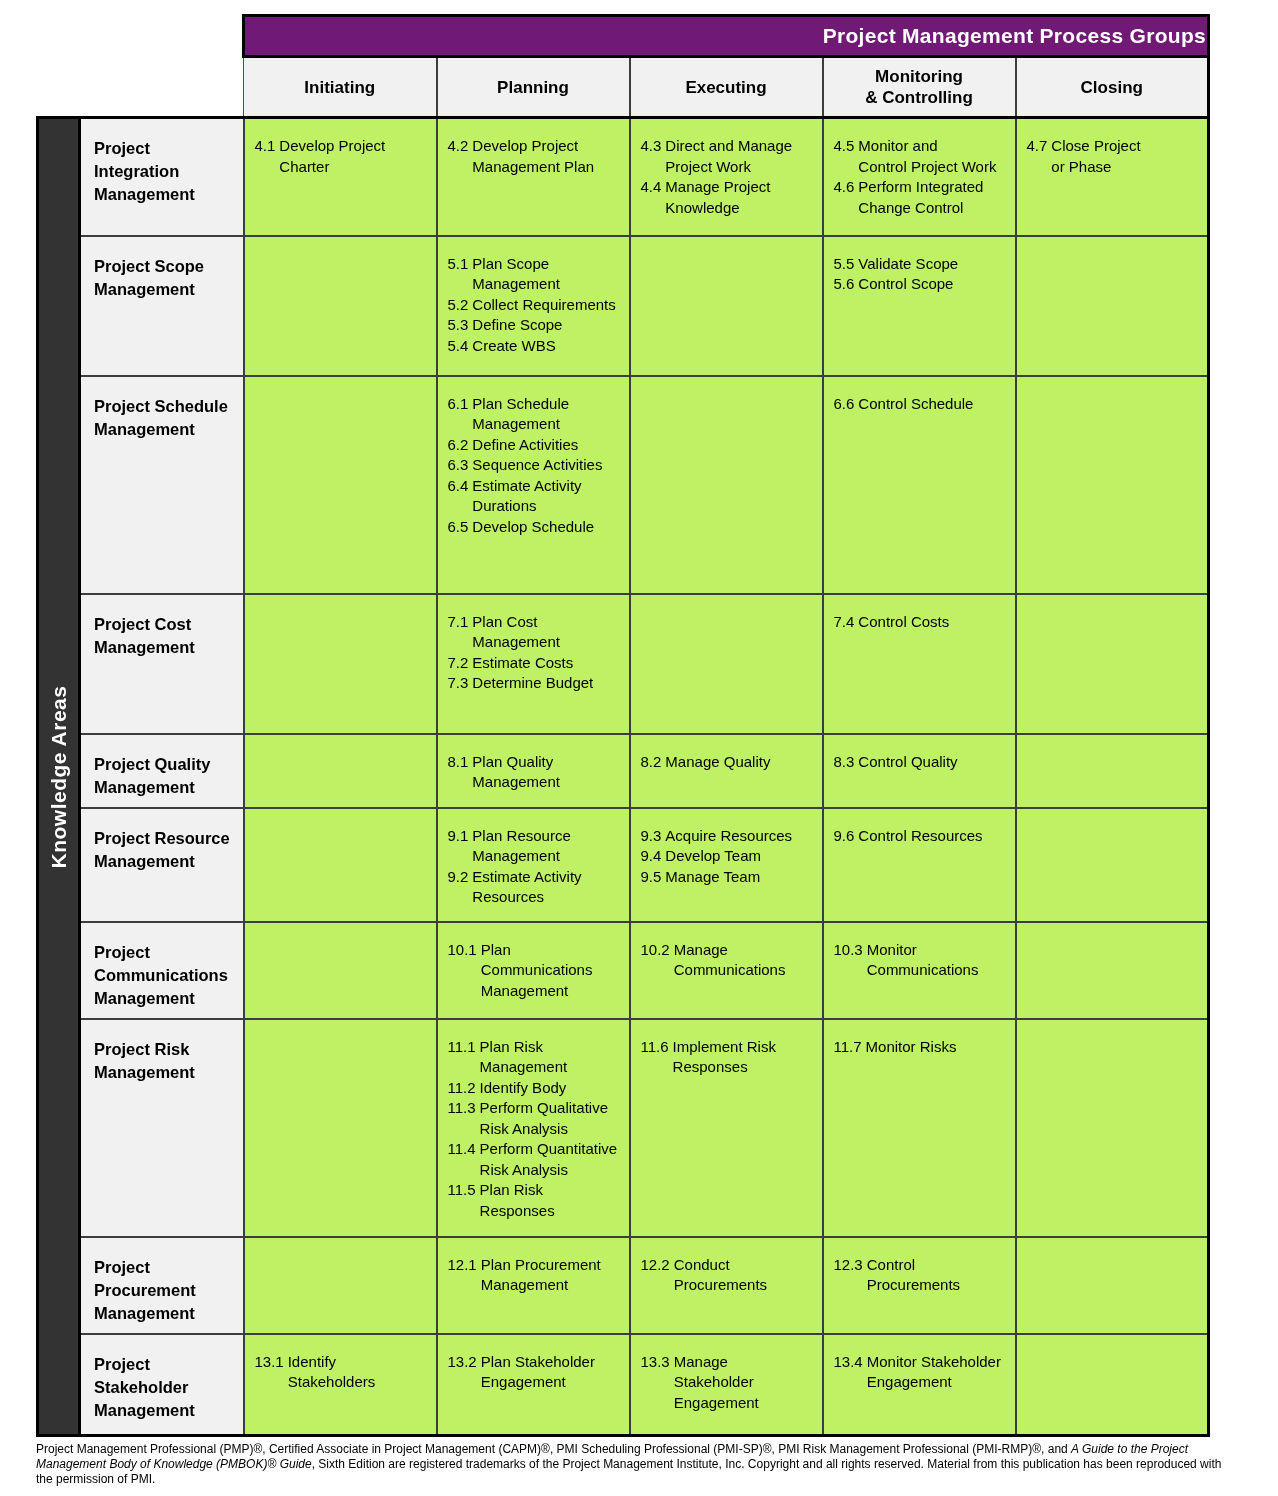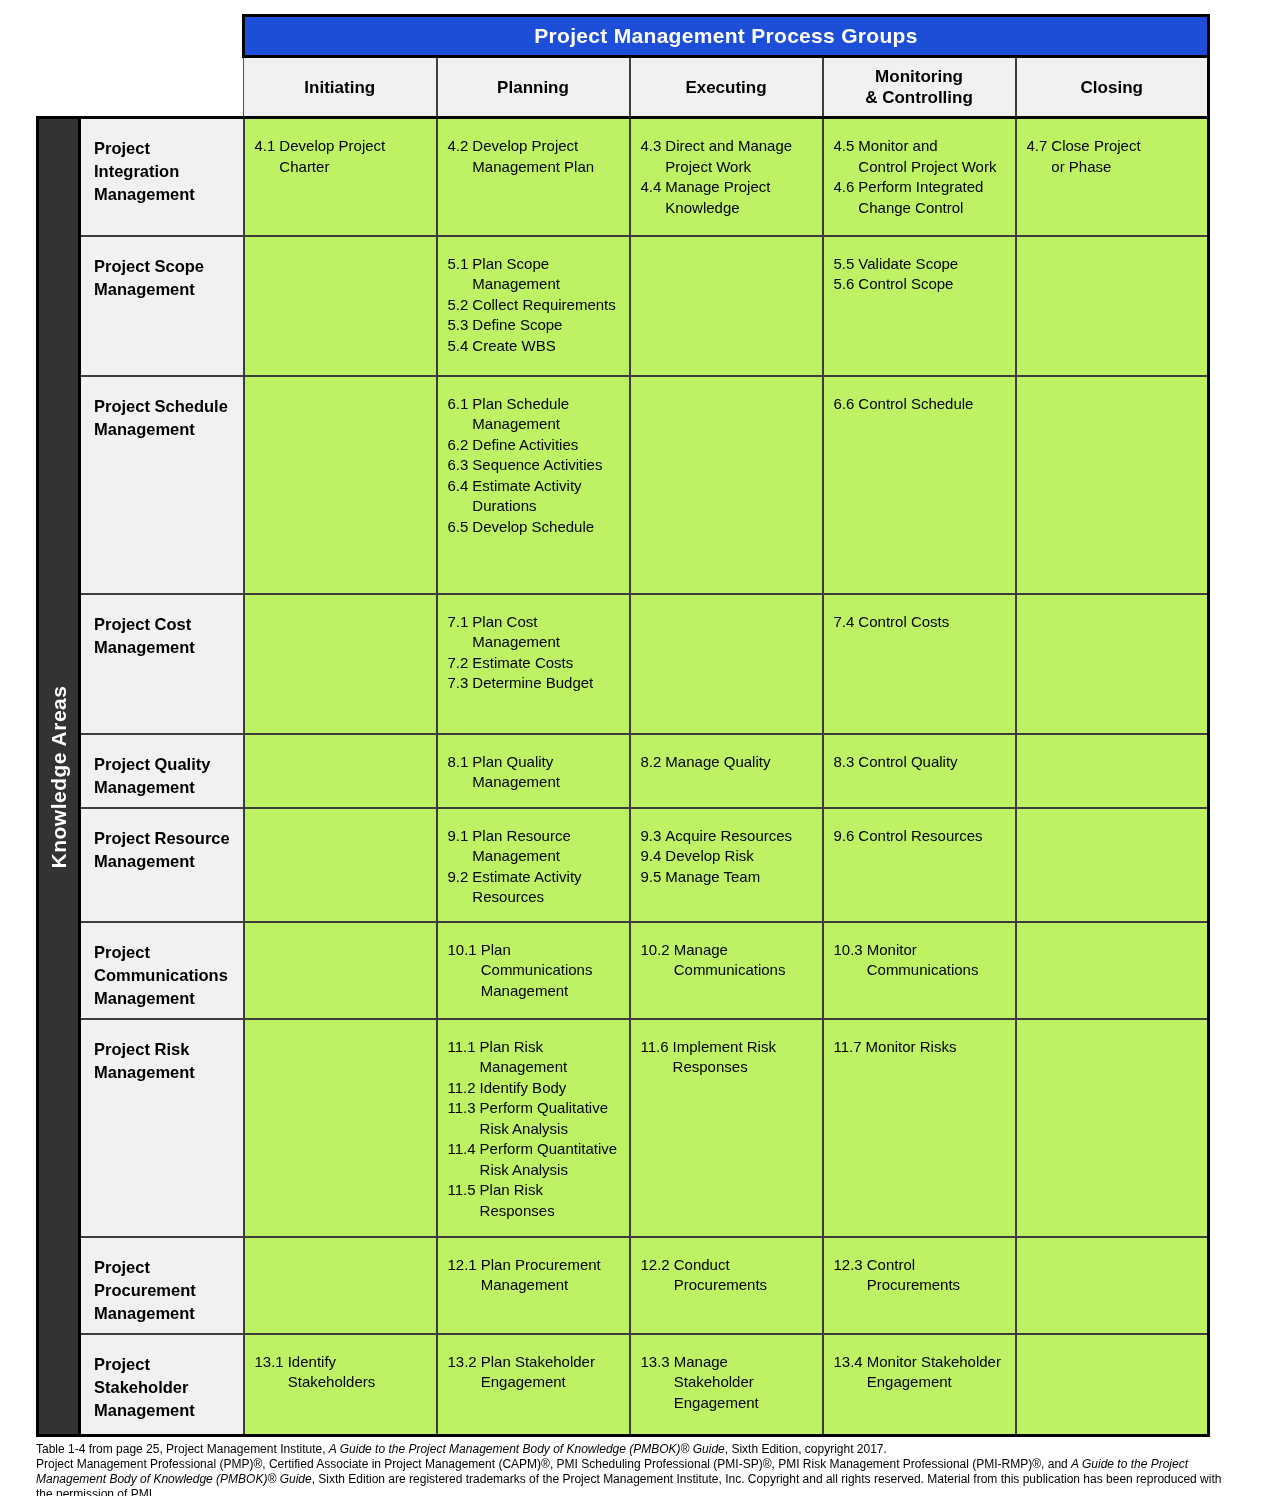--- a/index.html
+++ b/index.html
@@ -15,25 +15,25 @@
     border-collapse: collapse;
     table-layout: fixed;
     width: 1174px;
   }
   col.c-kbar { width: 42px; }
   col.c-area { width: 164px; }
 
   td.corner { border: none; background: #ffffff; }
 
   th.title-cell {
-    background: #1d4ed8;
+    background: #701a75;
     color: #ffffff;
     font-size: 21px;
     font-weight: bold;
-    text-align: center;
+    text-align: right;
     vertical-align: middle;
     border: 3px solid #000000;
     height: 36px;
     letter-spacing: 0.3px;
   }
 
   th.pg {
     background: #f1f1f1;
     font-size: 17px;
     font-weight: bold;
@@ -329,21 +329,21 @@
 Resources</span>
             </div>
           </td>
           <td class="cell">
             <div class="proc">
               <span class="num">9.3</span>
               <span class="txt">Acquire Resources</span>
             </div>
             <div class="proc">
               <span class="num">9.4</span>
-              <span class="txt">Develop Risk</span>
+              <span class="txt">Develop Team</span>
             </div>
             <div class="proc">
               <span class="num">9.5</span>
               <span class="txt">Manage Team</span>
             </div>
           </td>
           <td class="cell">
             <div class="proc">
               <span class="num">9.6</span>
               <span class="txt">Control Resources</span>
@@ -485,17 +485,16 @@
               <span class="txt">Monitor Stakeholder
 Engagement</span>
             </div>
           </td>
           <td class="cell"></td>
         </tr>
       </tbody>
   </table>
 
   <div class="footer">
-    <p><span>Table 1-4 from page 25, Project Management Institute, </span><span class="it">A Guide to the Project Management Body of Knowledge (PMBOK)® Guide</span><span>, Sixth Edition, copyright 2017.</span></p>
     <p><span>Project Management Professional (PMP)®, Certified Associate in Project Management (CAPM)®, PMI Scheduling Professional (PMI-SP)®, PMI Risk Management Professional (PMI-RMP)®, and </span><span class="it">A Guide to the Project Management Body of Knowledge (PMBOK)® Guide</span><span>, Sixth Edition are registered trademarks of the Project Management Institute, Inc. Copyright and all rights reserved. Material from this publication has been reproduced with the permission of PMI.</span></p>
   </div>
 
 </div>
 
 </body></html>

